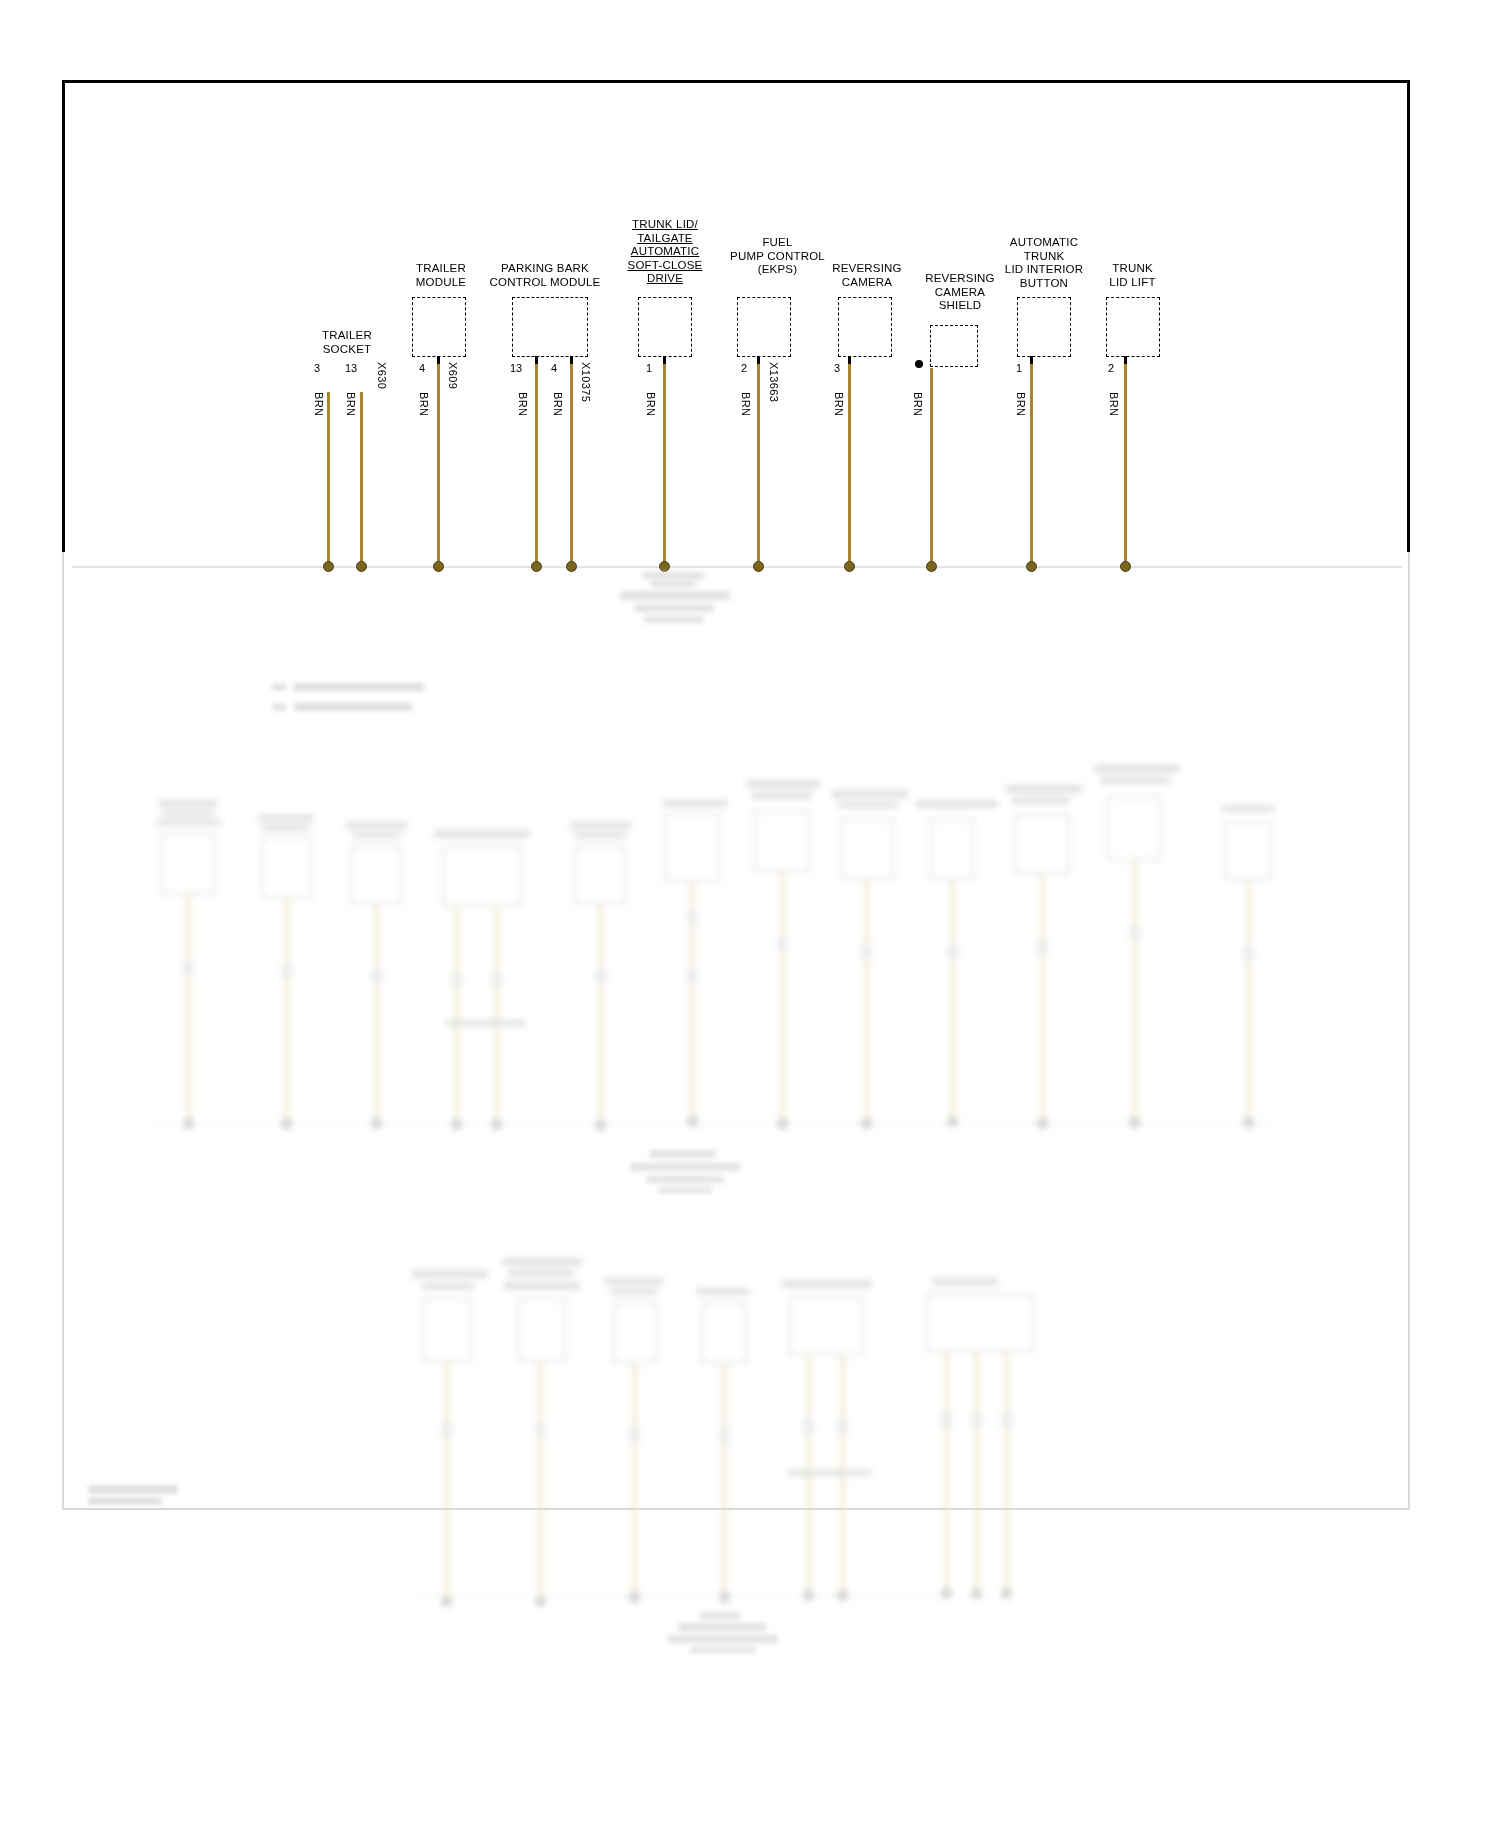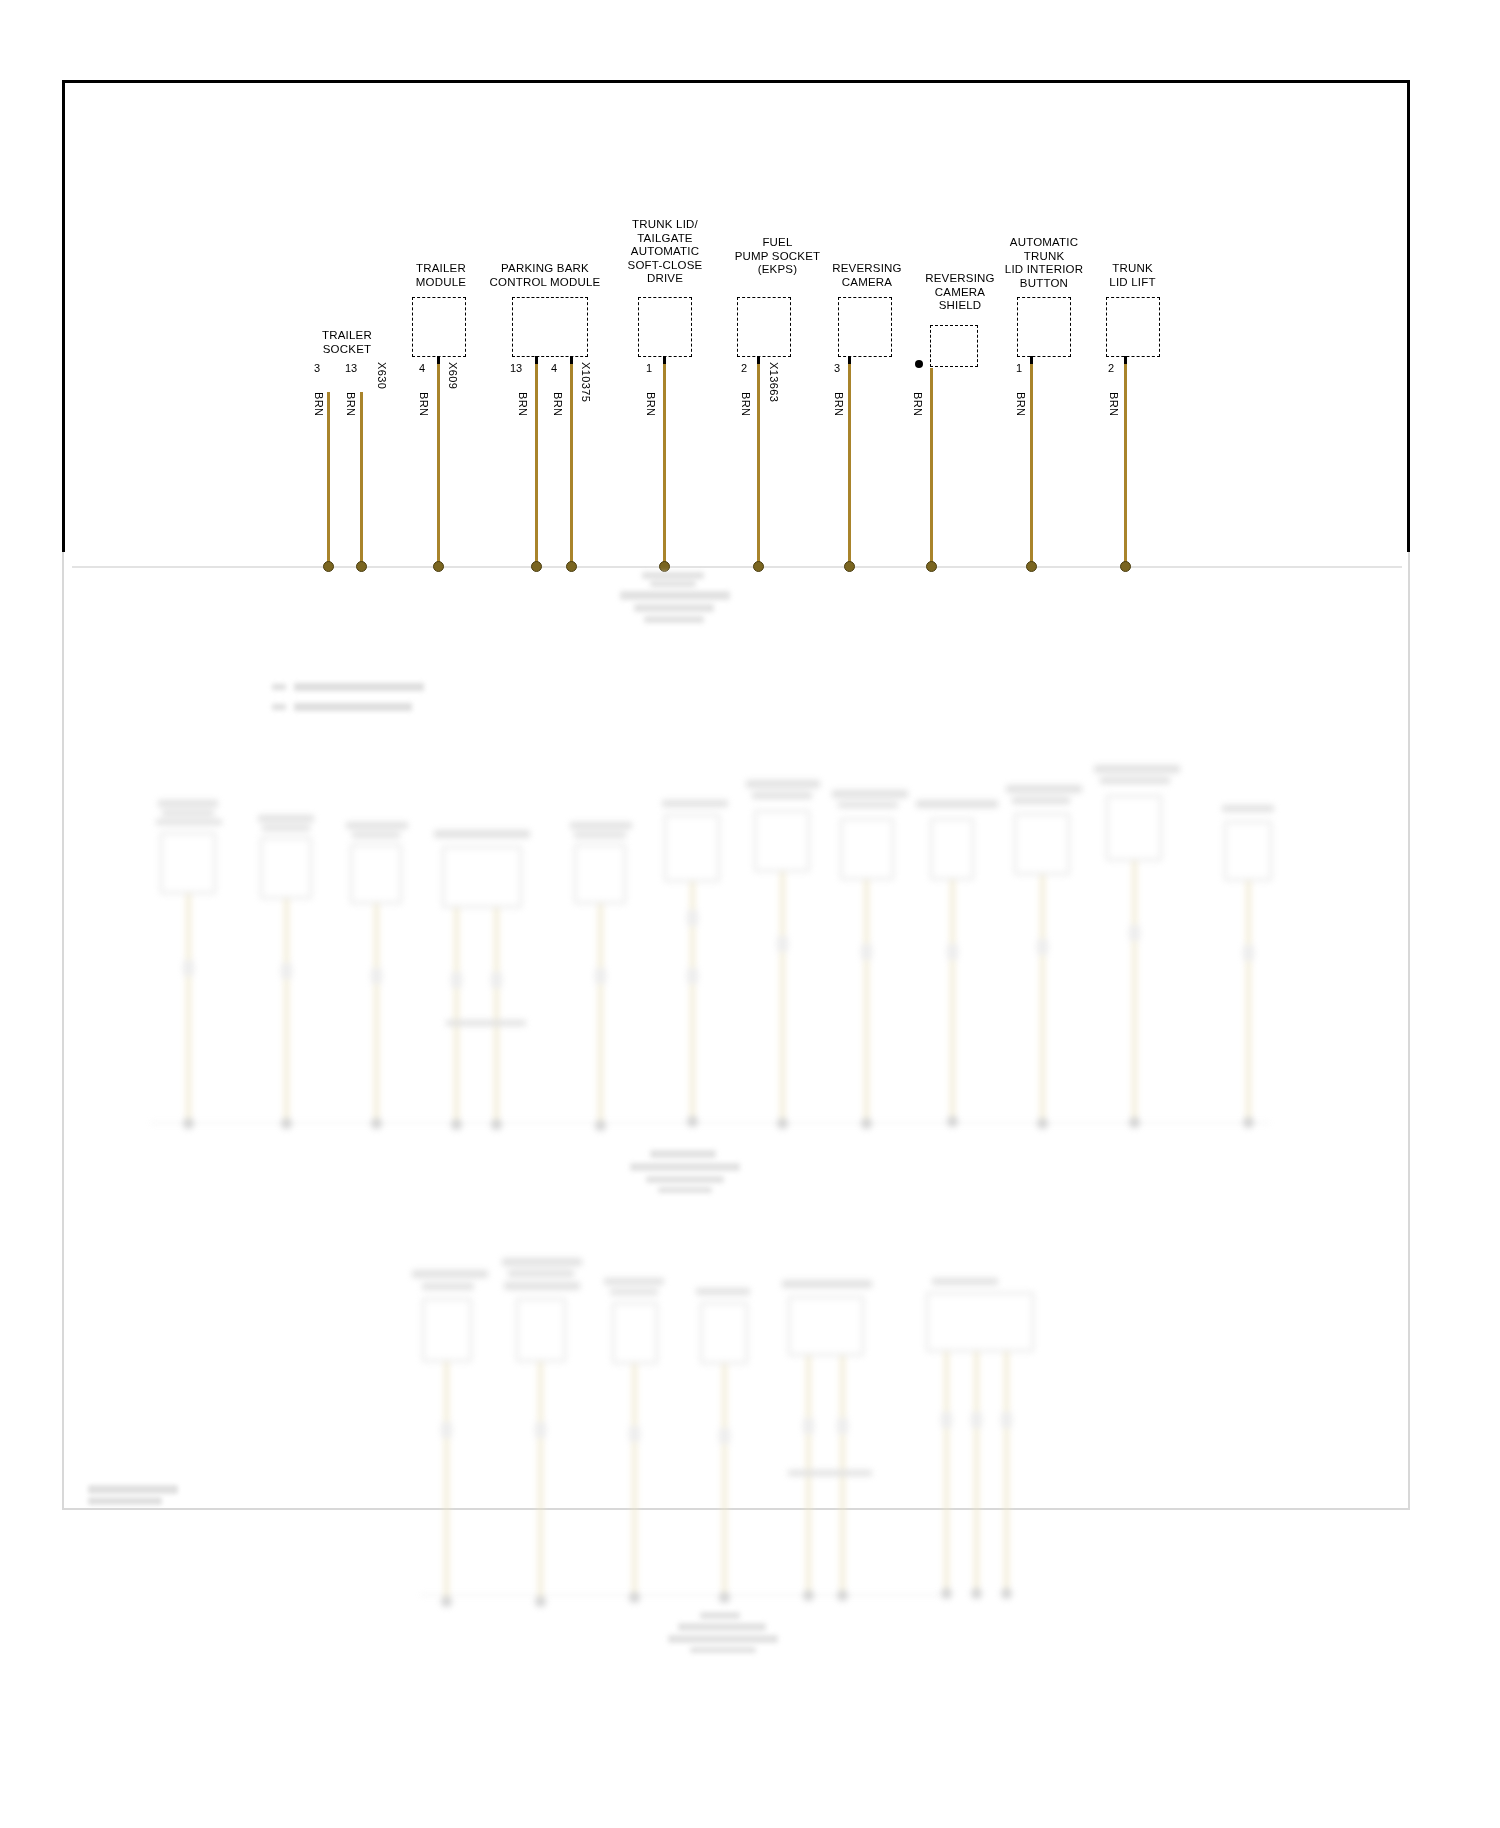--- a/index.html
+++ b/index.html
@@ -204,34 +204,34 @@
   <div class="pin-num" style="left:505px; top:362px; width:22px;">13</div>
   <div class="pin-num" style="left:545px; top:362px; width:18px;">4</div>
   <div class="conn-code" style="left:580px; top:362px;">X10375</div>
   <div class="wire-color" style="left:517px; top:392px;">BRN</div>
   <div class="wire-color" style="left:552px; top:392px;">BRN</div>
   <div class="wire" style="left:535px; top:364px; height:200px;"></div>
   <div class="wire" style="left:570px; top:364px; height:200px;"></div>
   <div class="node" style="left:531px; top:561px;"></div>
   <div class="node" style="left:566px; top:561px;"></div>
 
-  <div class="comp-label" style="left:610px; top:218px; width:110px;">TRUNK LID/
+  <div class="comp-label" style="left:610px; top:218px; width:110px;text-decoration:underline;">TRUNK LID/
 TAILGATE
 AUTOMATIC
 SOFT-CLOSE
 DRIVE</div>
   <div class="conn-box" style="left:638px; top:297px; width:54px; height:60px;"></div>
   <div class="pin-stub" style="left:663px; top:356px; height:8px;"></div>
   <div class="pin-num" style="left:640px; top:362px; width:18px;">1</div>
   <div class="wire-color" style="left:645px; top:392px;">BRN</div>
   <div class="wire" style="left:663px; top:364px; height:200px;"></div>
   <div class="node" style="left:659px; top:561px;"></div>
 
   <div class="comp-label" style="left:715px; top:236px; width:125px;">FUEL
-PUMP SOCKET
+PUMP CONTROL
 (EKPS)</div>
   <div class="conn-box" style="left:737px; top:297px; width:54px; height:60px;"></div>
   <div class="pin-stub" style="left:757px; top:356px; height:8px;"></div>
   <div class="pin-num" style="left:735px; top:362px; width:18px;">2</div>
   <div class="conn-code" style="left:768px; top:362px;">X13663</div>
   <div class="wire-color" style="left:740px; top:392px;">BRN</div>
   <div class="wire" style="left:757px; top:364px; height:200px;"></div>
   <div class="node" style="left:753px; top:561px;"></div>
 
   <div class="comp-label" style="left:812px; top:262px; width:110px;">REVERSING

